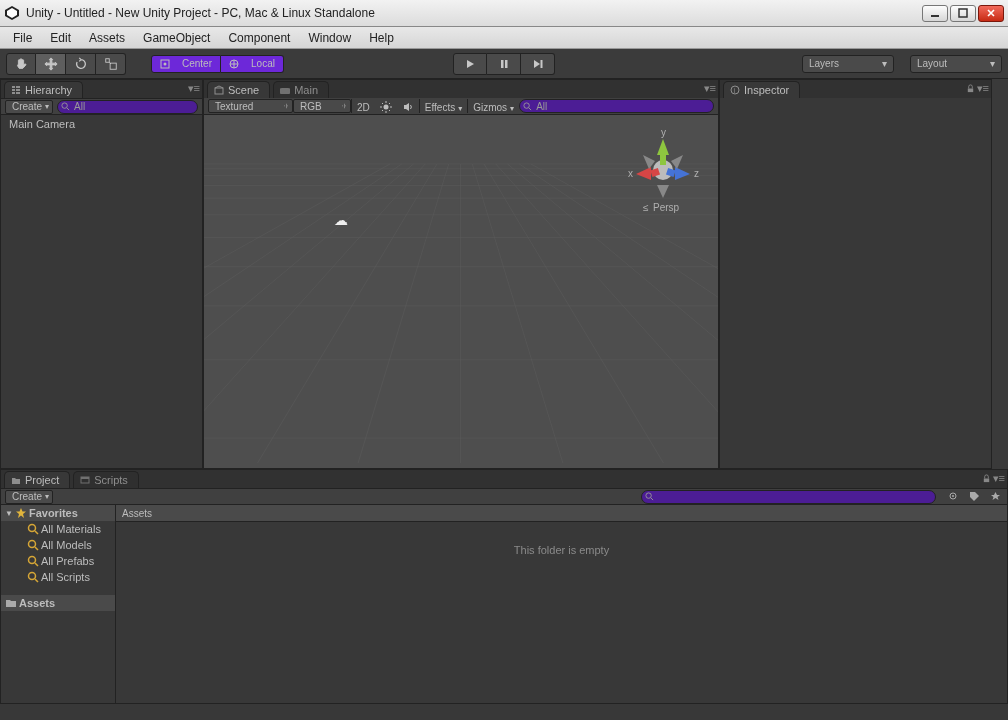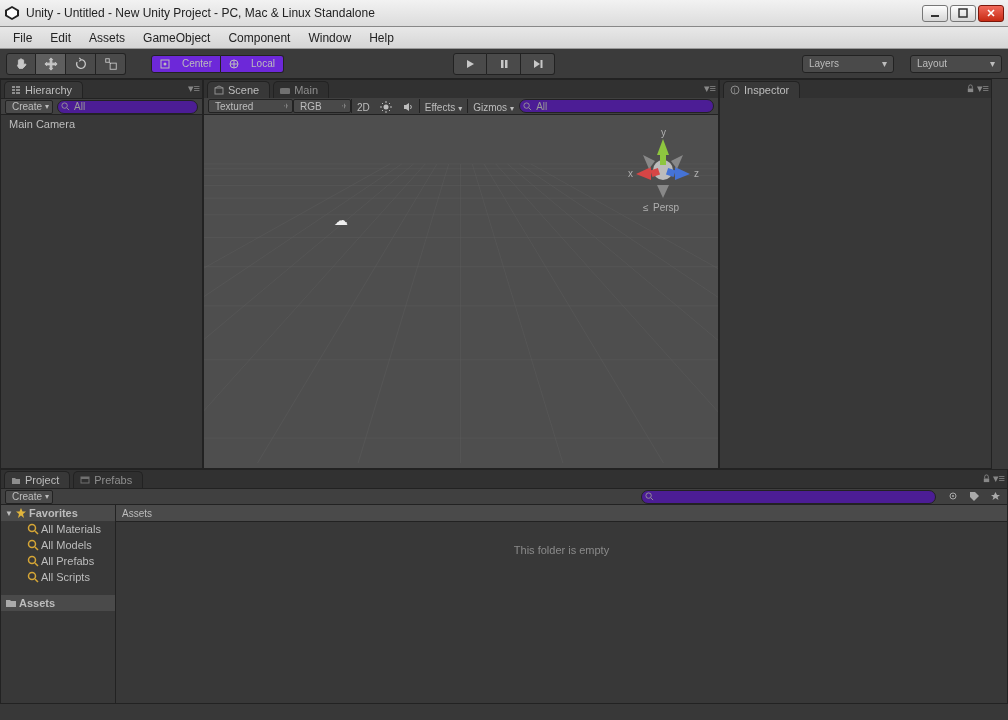--- a/index.html
+++ b/index.html
@@ -396,21 +396,21 @@
             <svg viewBox="0 0 10 10">
               <path d="M1 3 h3 l1 1 h4 v5 h-8 Z" fill="#8e8e8e"></path>
             </svg>
             <span>Project</span>
           </div>
         <div class="tab inactive">
             <svg viewBox="0 0 10 10">
               <rect x="1" y="2" width="8" height="6" fill="none" stroke="#707070"></rect>
               <rect x="1" y="2" width="8" height="2" fill="#707070"></rect>
             </svg>
-            <span>Prefabs</span>
+            <span>Scripts</span>
           </div>
         <div class="panel-ctx">
           <svg class="lock" viewBox="0 0 10 10">
               <rect x="2" y="5" width="6" height="4" fill="#888"></rect>
               <path d="M3 5 V3 a2 2 0 0 1 4 0 V5" fill="none" stroke="#888"></path>
             </svg>
           <span>▾≡</span>
         </div>
       </div>
       <div class="proj-sub">

